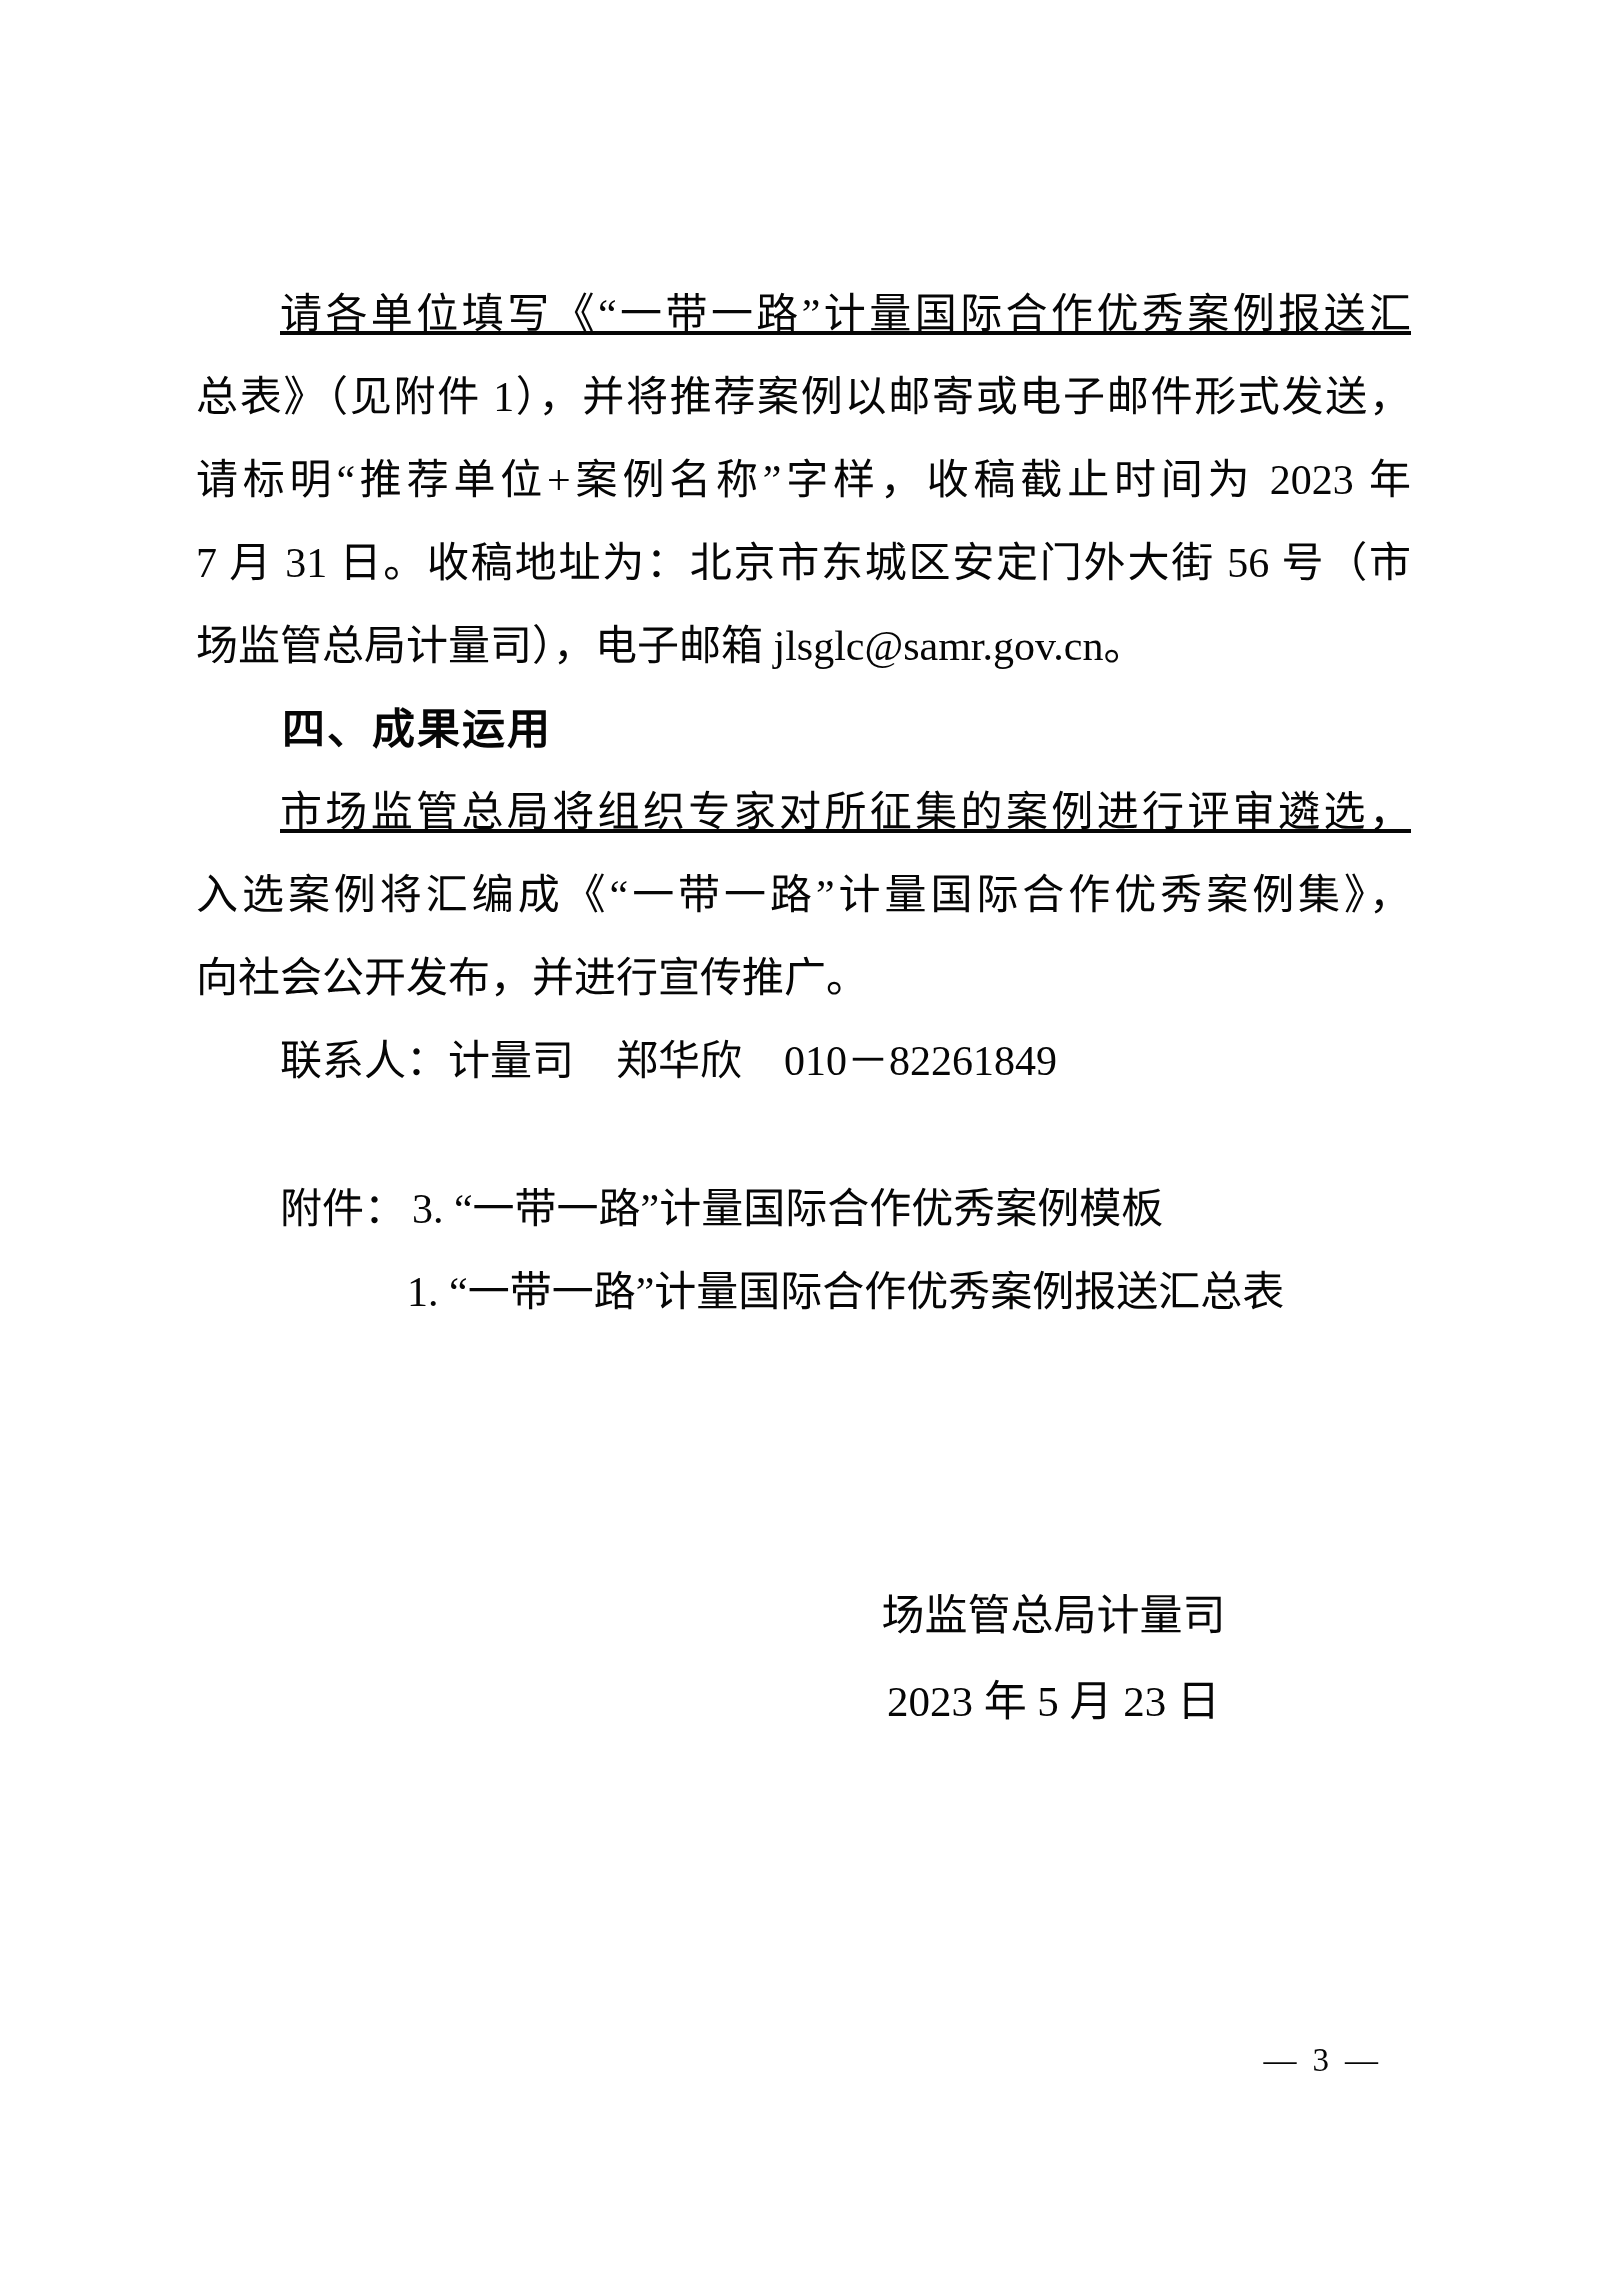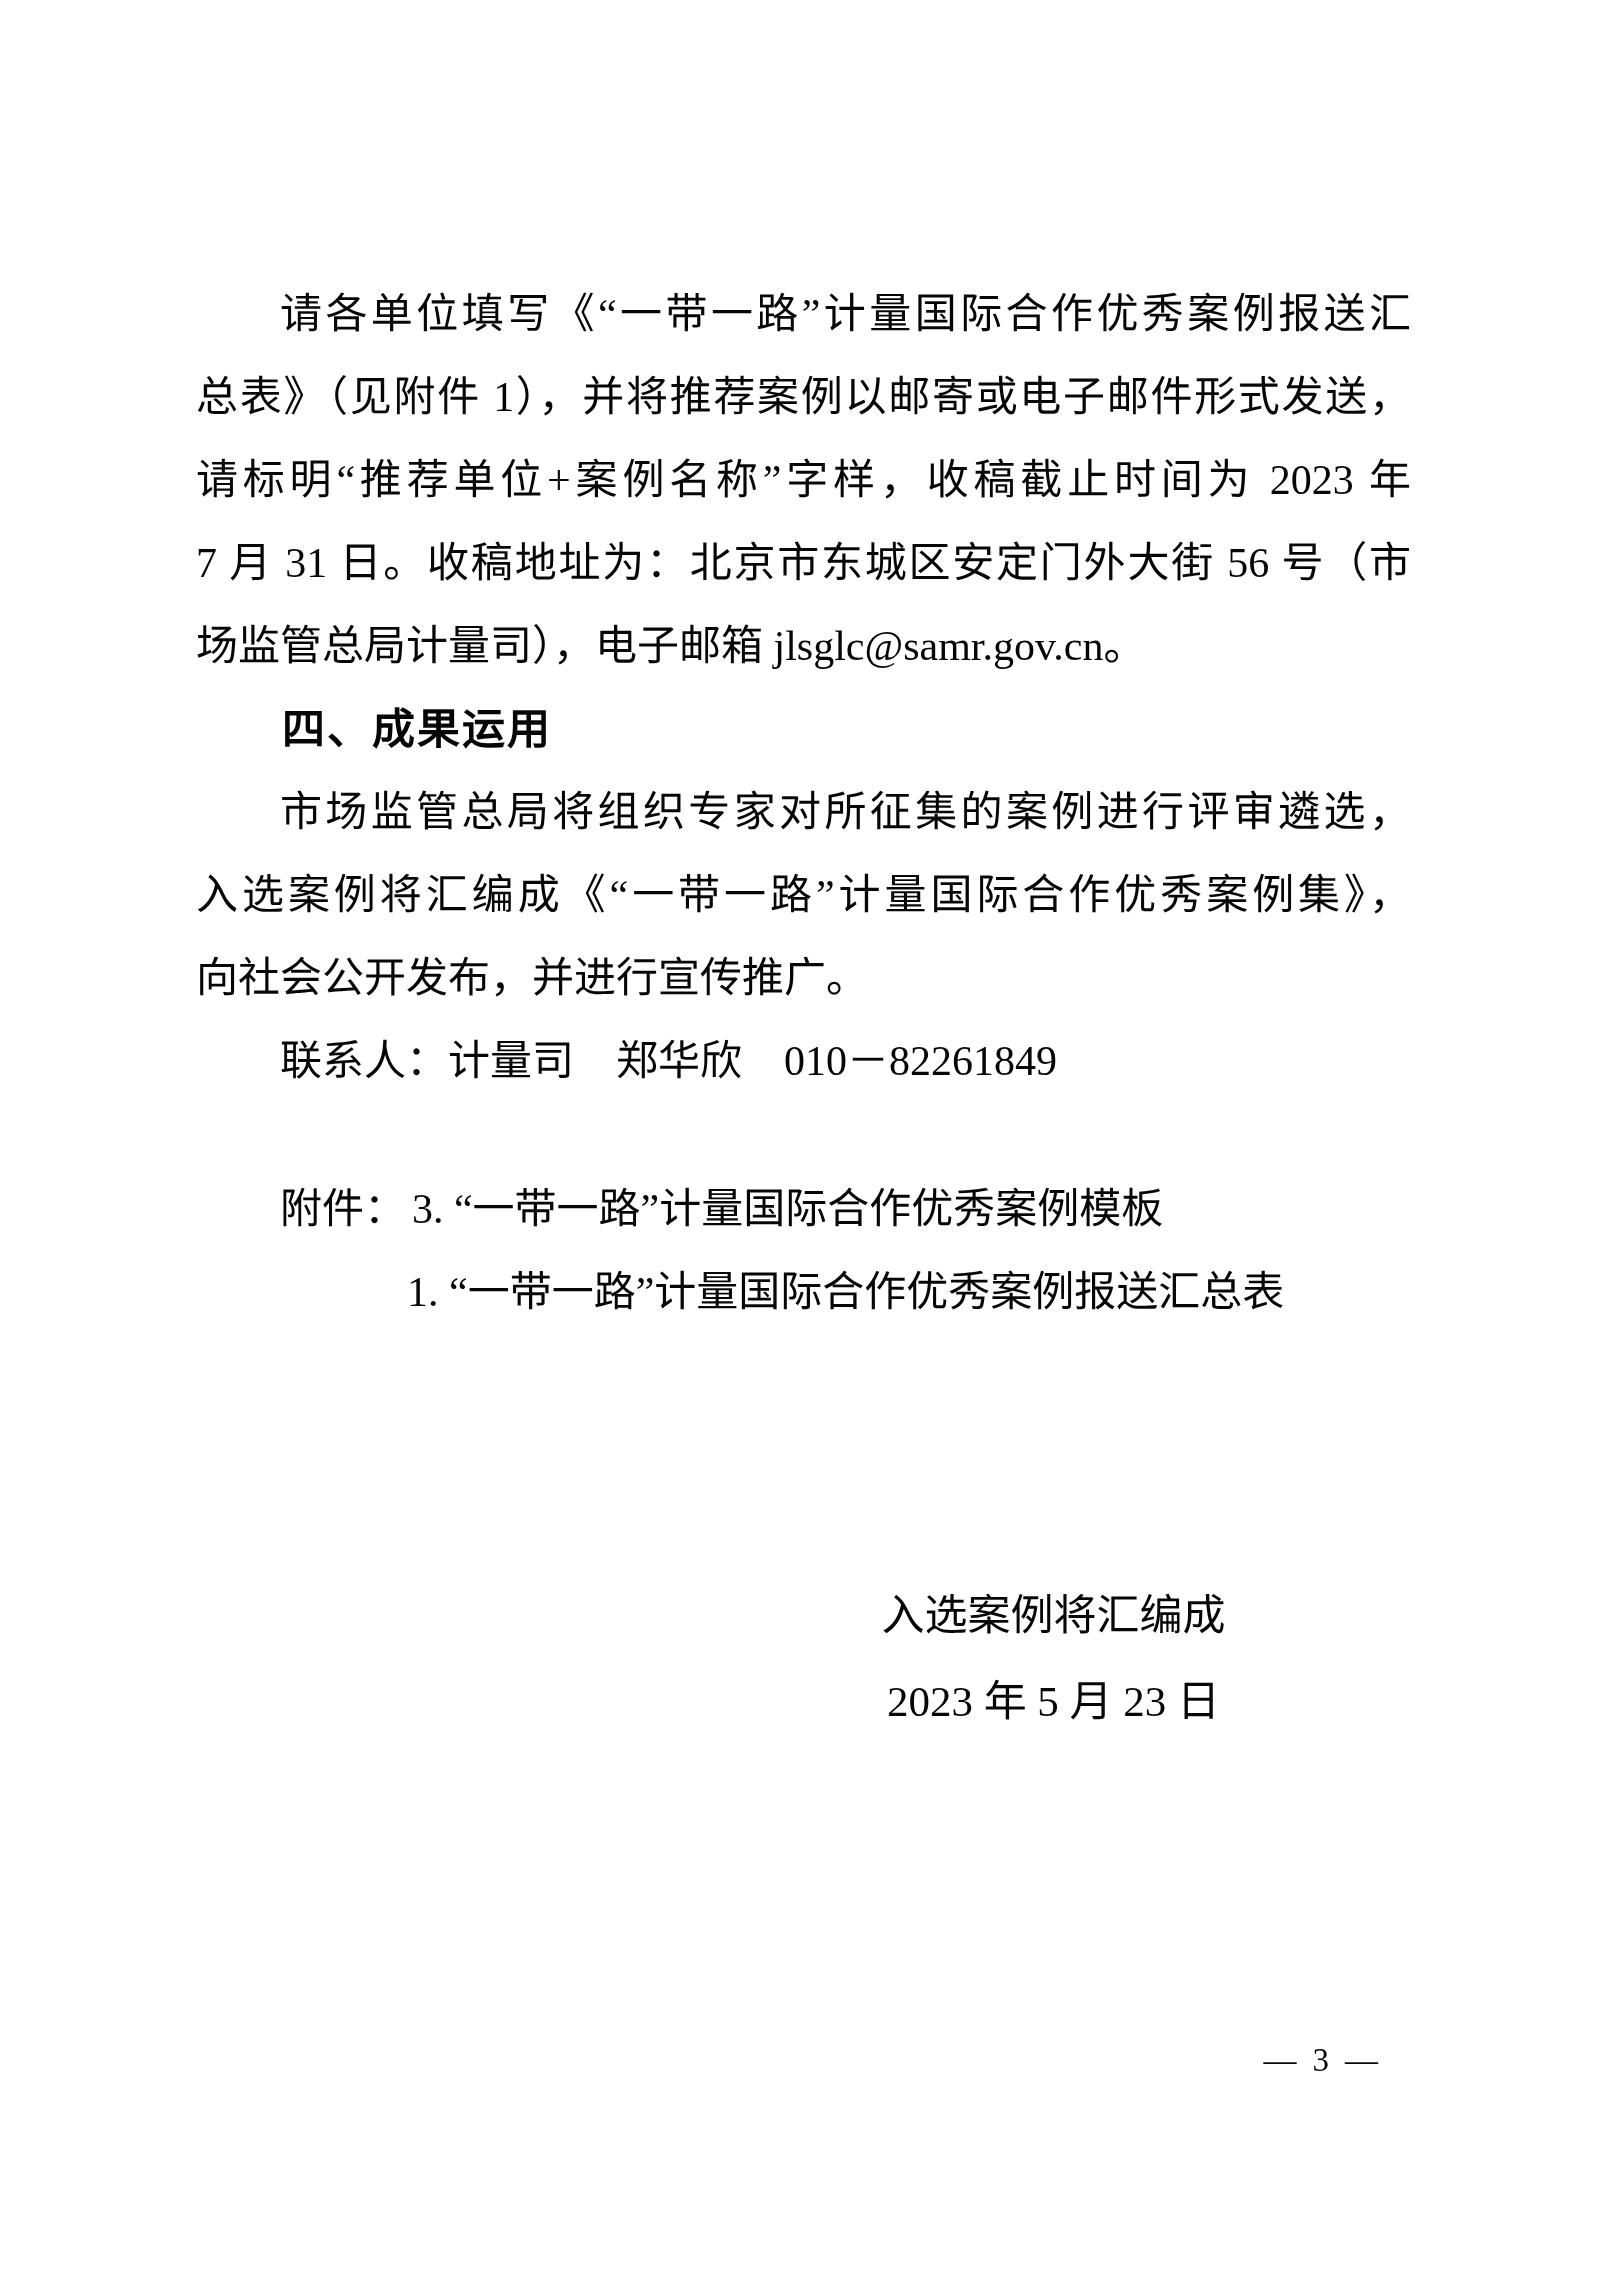--- a/index.html
+++ b/index.html
@@ -24,20 +24,21 @@
     font-size: 42px;
     line-height: 83px;
   }
   .line {
     text-align: justify;
     text-align-last: justify;
     text-justify: inter-ideograph;
   }
   .line-first {
     text-indent: 2em;
+    text-decoration: underline;
   }
   .line-last {
     text-align: center;
     text-align-last: left;
   }
   .heading {
     margin: 0;
     font-size: 43px;
     line-height: 83px;
     text-indent: 2em;
@@ -109,20 +110,20 @@
         <span class="att-label">附件：</span><span class="att-item">3. “一带一路”计量国际合作优秀案例模板</span>
       </div>
       <div class="att-row-2">
         <span class="att-item">1. “一带一路”计量国际合作优秀案例报送汇总表</span>
       </div>
     </div>
 
   </div>
 
   <div class="sign-block">
-    <div>入选案例将汇编成</div>
+    <div>场监管总局计量司</div>
     <div>2023 年 5 月 23 日</div>
   </div>
 
   <div class="page-number">— 3 —</div>
 
 </div>
 
 
 </body></html>

